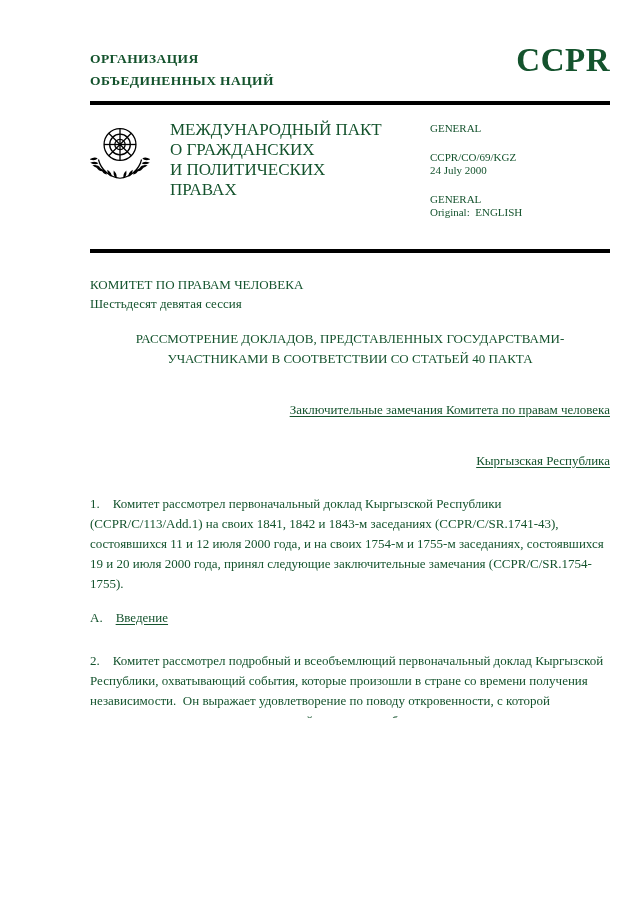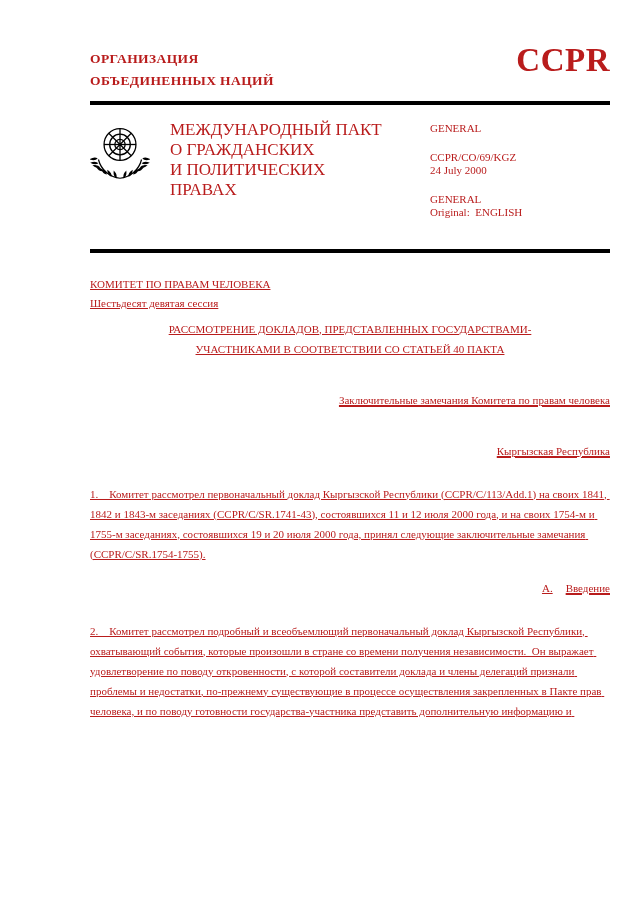--- a/index.html
+++ b/index.html
@@ -1,21 +1,21 @@
 <!DOCTYPE html>
 <html><head>
 <meta charset="utf-8">
 <style>
   * { margin: 0; padding: 0; box-sizing: border-box; }
   html, body { background: #ffffff; }
   .page {
     width: 640px;
     height: 718px;
     background: #ffffff;
-    color: #b91c1c;
+    color: #14532d;
     font-family: "Liberation Serif", serif;
     position: relative;
     padding: 42px 30px 0 90px;
     overflow: hidden;
   }
   .header-row {
     display: flex;
     justify-content: space-between;
     align-items: flex-start;
   }
@@ -46,32 +46,32 @@
     white-space: pre-line;
   }
   .distr-block {
     width: 180px;
     flex: 0 0 180px;
     font-size: 11px;
     line-height: 13.5px;
     padding-top: 2px;
   }
   .distr-block .grp { margin-bottom: 15px; }
-  .doc-body { margin-top: 22px; font-size: 11px; line-height: 20px; text-decoration: underline; }
+  .doc-body { margin-top: 22px; font-size: 13px; line-height: 20px; }
   .committee-line { line-height: 19px; }
   .heading-center {
     text-align: center;
     white-space: pre-line;
     margin-top: 14px;
   }
-  .mt-lg { margin-top: 6px; }
+  .mt-lg { margin-top: 16px; }
   .mt-md { margin-top: 11px; text-align: right; }
   .u { text-decoration: underline; text-underline-offset: 2px; }
   .para { margin-top: 23px; white-space: pre-wrap; }
-  .section-heading { text-align: right; margin-top: 14px; }
+  .section-heading { text-align: left; margin-top: 14px; }
   .section-title { margin-left: 13px; }
   .footer {
     position: absolute;
     left: 91px;
     top: 748px;
     font-size: 13px;
   }
 </style>
 </head>
 <body>

